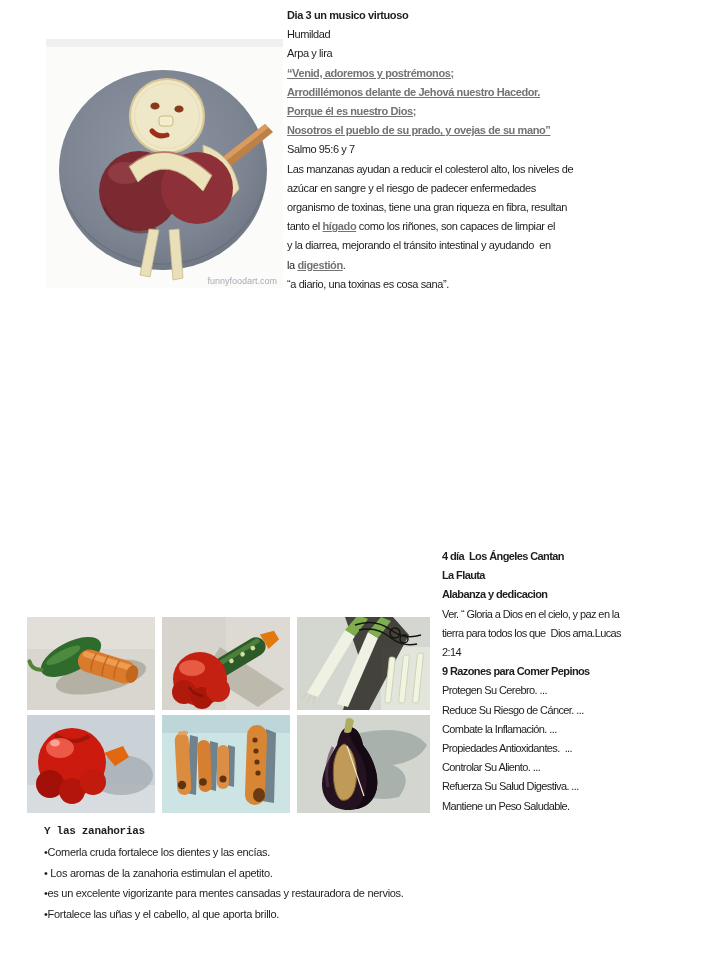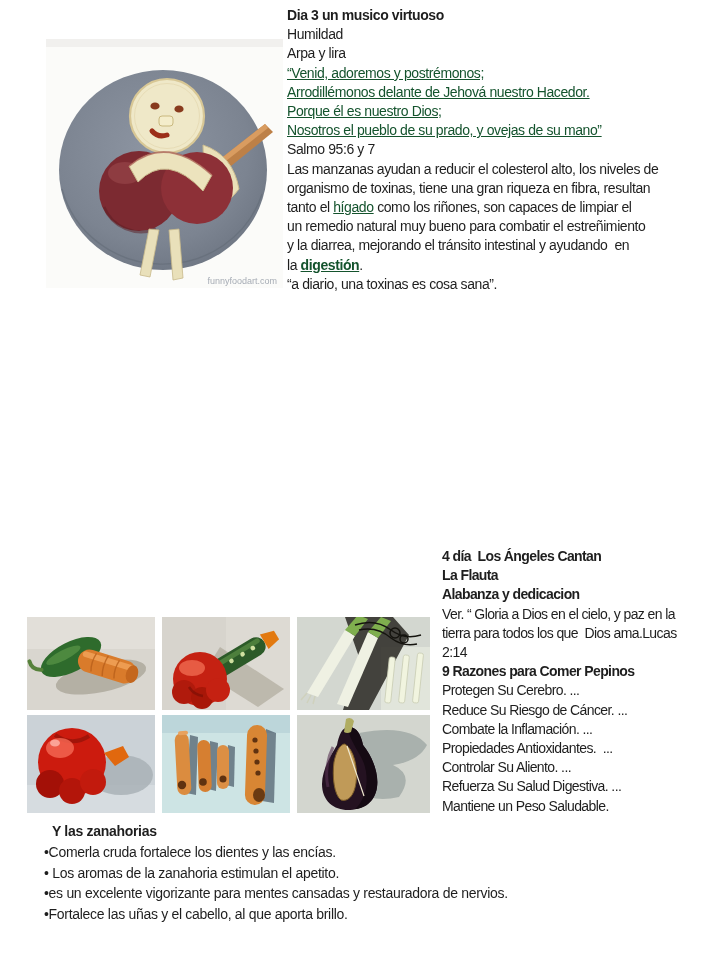--- a/index.html
+++ b/index.html
@@ -1,29 +1,29 @@
 <!DOCTYPE html>
 <html><head>
 <meta charset="utf-8">
 <style>
   html,body { margin:0; padding:0; background:#ffffff; }
   .slide {
     position:relative; width:720px; height:960px; background:#ffffff;
     font-family:"Liberation Sans", sans-serif; color:#1e1e1e; overflow:hidden;
   }
   .abs { position:absolute; }
-  .tline { white-space:pre; font-size:14px; line-height:19.2px; letter-spacing:-0.4px; }
+  .tline { white-space:pre; font-size:11px; line-height:19.2px; letter-spacing:-0.4px; }
   .bold { font-weight:bold; }
-  .link { color:#14532d; text-decoration:underline; }
+  .link { color:#737373; text-decoration:underline;font-weight:bold; }
   #apple-text   { left:287px; top:6px;   }
   #pepino-text  { left:442px; top:547px; }
   #pepino-text .tline { letter-spacing:-0.6px; }
   #carrot-text  { left:44px;  top:821px; }
   #carrot-text .tline { line-height:20.6px; letter-spacing:-0.3px; }
-  #carrot-text .heading { margin-left:8px; line-height:21px; }
+  #carrot-text .heading { margin-left:0; line-height:21px;font-family:Liberation Mono, monospace; }
   .photo { position:absolute; }
   .photo svg { display:block; }
 </style>
 </head>
 <body>
 
 <div class="slide">
 
   <div class="photo" style="left:46px; top:39px; width:237px; height:249px;">
     <svg width="237" height="249" viewBox="0 0 237 249">
@@ -72,23 +72,23 @@
   <div class="abs" id="apple-text">
     <div class="tline bold">Dia 3 un musico virtuoso</div>
     <div class="tline">Humildad</div>
     <div class="tline">Arpa y lira</div>
     <div class="tline link">“Venid, adoremos y postrémonos;</div>
     <div class="tline link">Arrodillémonos delante de Jehová nuestro Hacedor.</div>
     <div class="tline link">Porque él es nuestro Dios;</div>
     <div class="tline link">Nosotros el pueblo de su prado, y ovejas de su mano”</div>
     <div class="tline">Salmo 95:6 y 7</div>
     <div class="tline">Las manzanas ayudan a reducir el colesterol alto, los niveles de</div>
+    <div class="tline">azúcar en sangre y el riesgo de padecer enfermedades</div>
     <div class="tline">organismo de toxinas, tiene una gran riqueza en fibra, resultan</div>
     <div class="tline"><span>tanto el </span><span class="link">hígado</span><span> como los riñones, son capaces de limpiar el</span></div>
-    <div class="tline">un remedio natural muy bueno para combatir el estreñimiento</div>
     <div class="tline">y la diarrea, mejorando el tránsito intestinal y ayudando  en</div>
     <div class="tline"><span>la </span><span class="link bold">digestión</span><span>.</span></div>
     <div class="tline">“a diario, una toxinas es cosa sana”.</div>
   </div>
 
   <div class="photo" style="left:27px; top:617px;">
     <svg width="128" height="93" viewBox="0 0 128 93">
       <rect width="128" height="93" fill="#d9d6cf"></rect>
       <rect width="128" height="32" fill="#e2dfd9"></rect>
       <ellipse cx="74" cy="60" rx="46" ry="15" fill="#8f897a" opacity="0.5" transform="rotate(-12 74 60)"></ellipse>

